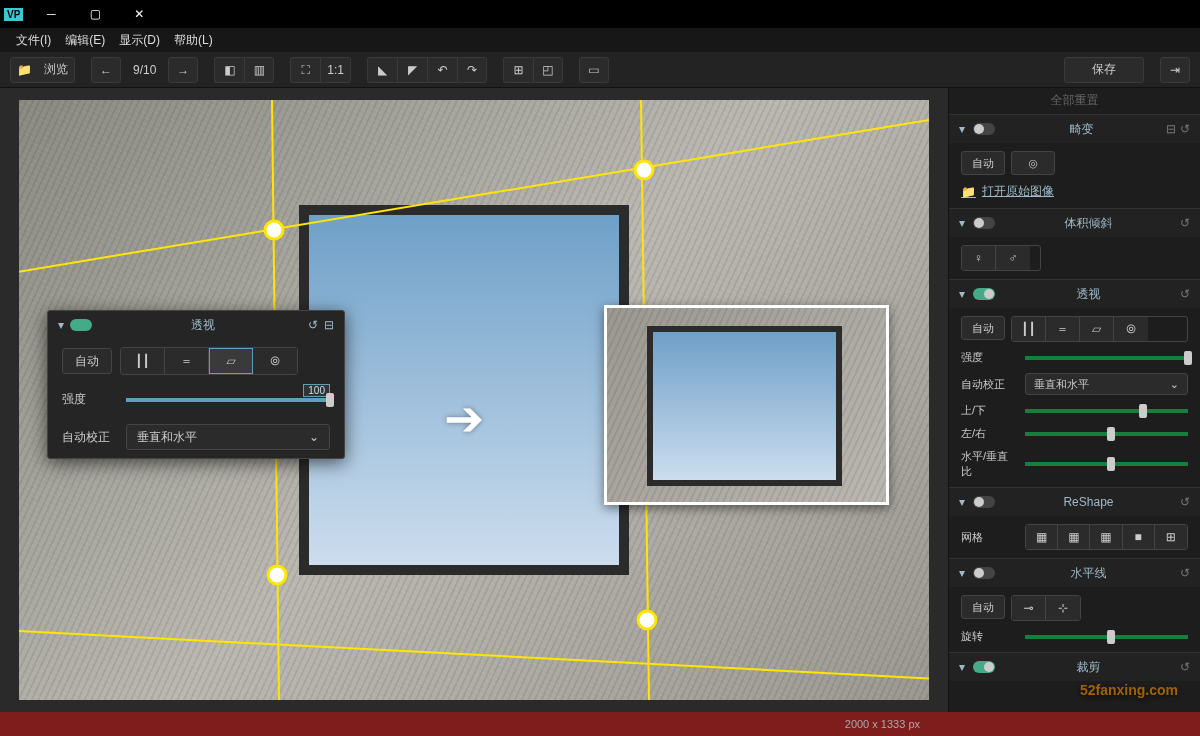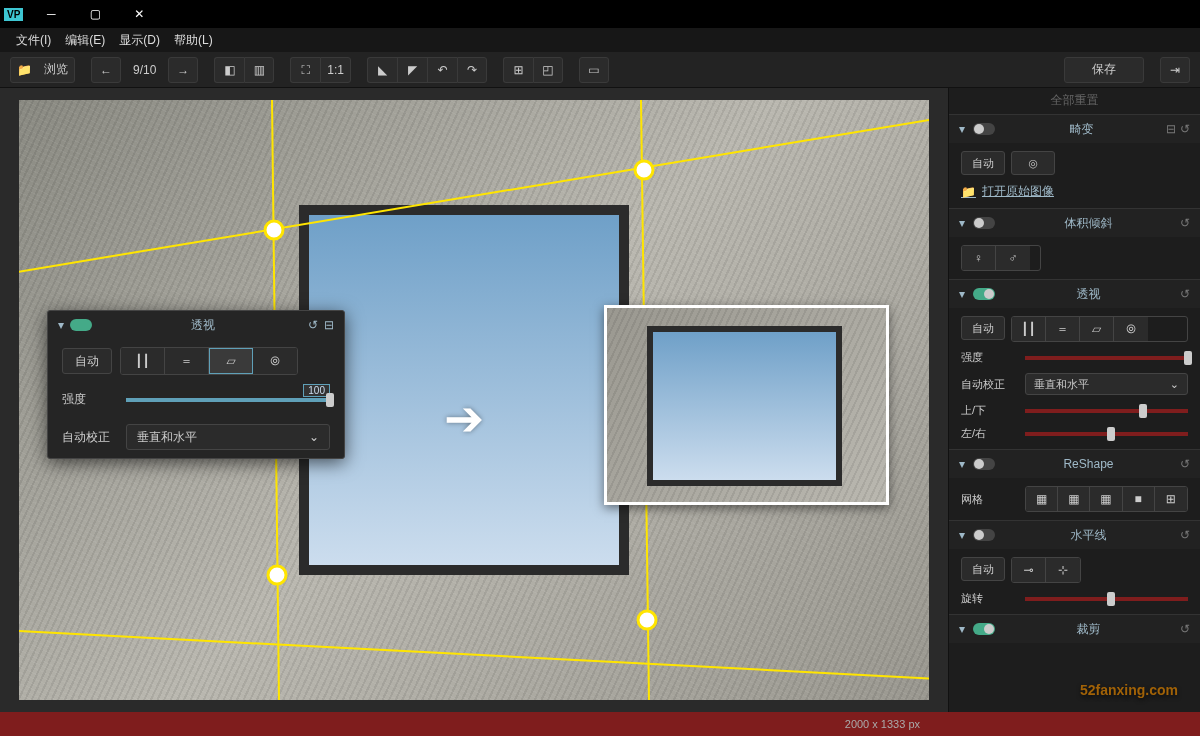--- a/index.html
+++ b/index.html
@@ -48,21 +48,21 @@
 .float-panel { position: absolute; left: 47px; top: 222px; width: 298px; background: #252525; border: 1px solid #444; border-radius: 3px; box-shadow: 0 4px 18px rgba(0,0,0,0.6); }
 .fp-head { height: 28px; display: flex; align-items: center; padding: 0 10px; color: #9fb9c8; }
 .fp-head .fp-title { flex: 1; text-align: center; }
 .fp-row { display: flex; align-items: center; padding: 8px 14px; gap: 8px; }
 .fp-btns { display: flex; border: 1px solid #444; border-radius: 3px; overflow: hidden; }
 .fp-btns .fp-icon { width: 44px; height: 26px; display: flex; align-items: center; justify-content: center; background: #2b2b2b; border-right: 1px solid #444; }
 .fp-btns .fp-icon:last-child { border-right: none; }
 .fp-btns .fp-icon.active { background: #3a3a3a; border: 1px solid #5fa0b8; }
 .fp-auto { width: 50px; height: 26px; border: 1px solid #444; border-radius: 3px; display: flex; align-items: center; justify-content: center; background: #2b2b2b; }
 .fp-label { width: 56px; color: #ccc; }
-.slider { flex: 1; height: 4px; background: #7f1d1d; position: relative; }
+.slider { flex: 1; height: 4px; background: #15803d; position: relative; }
 .slider .fill { position: absolute; left: 0; top: 0; bottom: 0; background: #5fa0b8; }
 .slider .thumb { position: absolute; top: -5px; width: 8px; height: 14px; background: #ccc; border-radius: 2px; }
 .badge-100 { position: absolute; right: 0; top: -14px; background: #333; border: 1px solid #5fa0b8; padding: 0 4px; font-size: 10px; color: #cde; }
 .fp-select { flex: 1; height: 26px; border: 1px solid #444; border-radius: 3px; display: flex; align-items: center; padding: 0 10px; background: #2b2b2b; justify-content: space-between; }
 
 
 .sidebar { width: 252px; background: #1d1d1d; overflow-y: auto; border-left: 1px solid #111; }
 .sb-resetall { height: 26px; text-align: center; padding: 4px 10px; color: #666; font-size: 12px; }
 .sb-section { border-top: 1px solid #333; }
 .sb-head { height: 28px; display: flex; align-items: center; padding: 0 10px; color: #9fb9c8; background: #222; }
@@ -275,20 +275,26 @@
           <div class="slider">
               <div class="thumb" style="left:70%"></div>
             </div>
         </div>
         <div class="sb-row">
           <div class="lbl">左/右</div>
           <div class="slider">
               <div class="thumb" style="left:50%"></div>
             </div>
         </div>
+        <div class="sb-row">
+          <div class="lbl">水平/垂直比</div>
+          <div class="slider">
+              <div class="thumb" style="left:50%"></div>
+            </div>
+        </div>
       </div>
     </div>
 
     <div class="sb-section">
       <div class="sb-head">
         <span class="sb-chev">▾</span>
         <span class="sb-toggle"></span>
         <span class="sb-title">ReShape</span>
         <span class="sb-undo">↺</span>
       </div>

